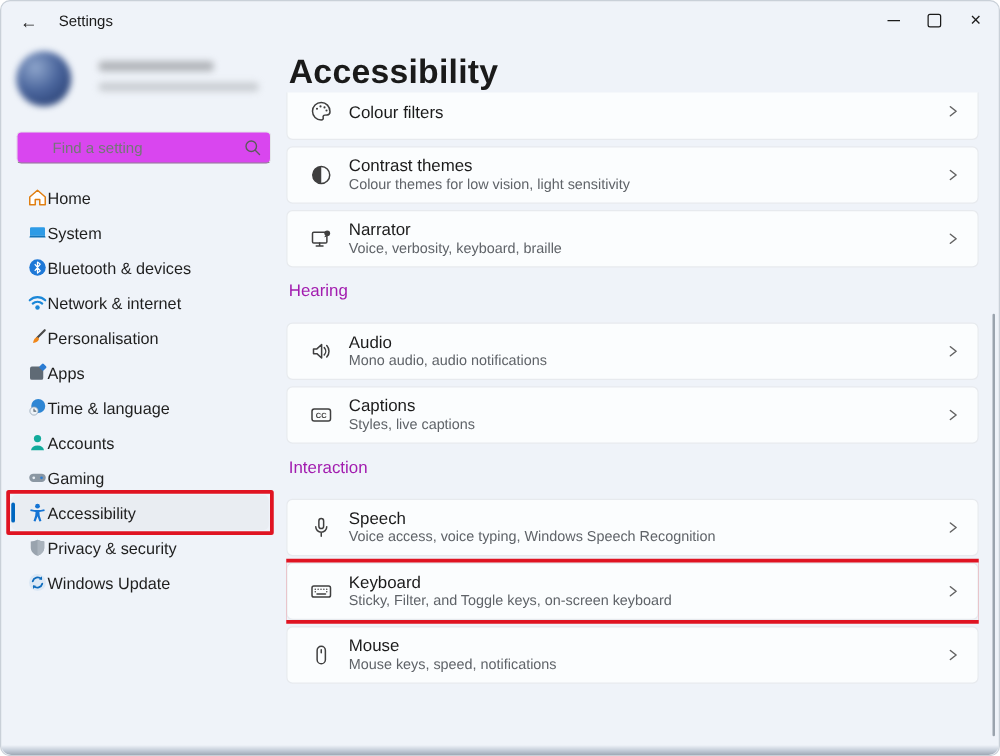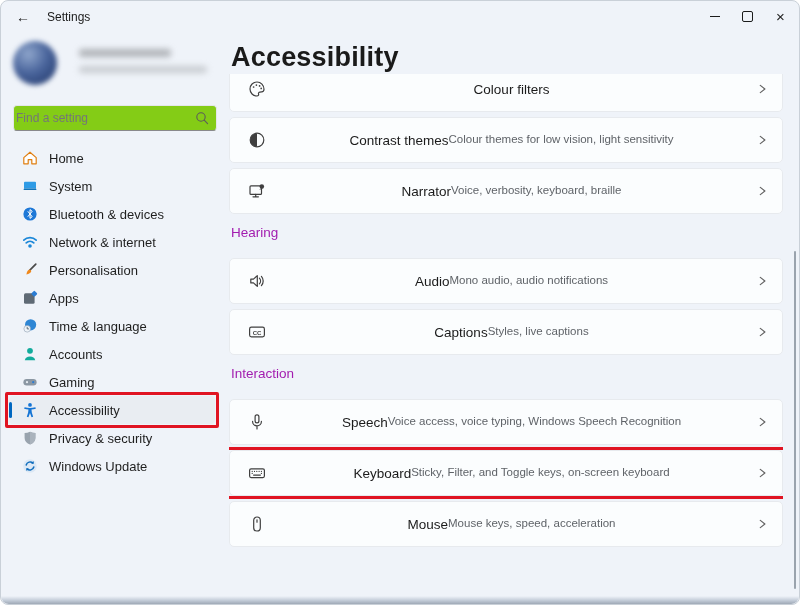--- a/index.html
+++ b/index.html
@@ -18,43 +18,43 @@
   
   .sidebar{position:absolute;top:32px;left:0;width:228px;bottom:8px;}
   .profile{position:relative;height:52px;margin:6px 12px 0 12px;}
   .avatar{position:absolute;left:0;top:2px;width:44px;height:44px;border-radius:50%;
     background:radial-gradient(circle at 35% 30%,#8fa6cc 0%,#4a659c 45%,#1c3264 100%);filter:blur(2.5px);}
   .blur-bar{position:absolute;border-radius:3px;filter:blur(3px);}
   .blur-name{left:66px;top:10px;width:92px;height:8px;background:#8f9296;opacity:.65;}
   .blur-email{left:66px;top:27px;width:128px;height:7px;background:#aeb2b6;opacity:.6;}
 
   .searchbox{position:relative;margin:14px 12px 0 12px;}
-  .searchbox input{width:100%;box-sizing:border-box;height:26px;padding:0 28px 0 2px;font-family:inherit;font-size:12px;color:#1b1b1b;background:#84cc16;border:1px solid #e4e6e9;border-bottom:1px solid #89898c;border-radius:4px;outline:none;}
+  .searchbox input{width:100%;box-sizing:border-box;height:26px;padding:0 28px 0 28px;font-family:inherit;font-size:12px;color:#1b1b1b;background:#d946ef;border:1px solid #e4e6e9;border-bottom:1px solid #89898c;border-radius:4px;outline:none;}
   .searchbox input::placeholder{color:#747678;}
   .search-icon{position:absolute;right:8px;top:6px;width:14px;height:14px;}
 
   .nav{margin-top:13px;}
-  .nav-item{position:relative;display:flex;align-items:center;height:28px;margin:0 14px 0 8px;padding-left:13px;gap:11px;border-radius:4px;cursor:default;}
+  .nav-item{position:relative;display:flex;align-items:center;height:28px;margin:0 14px 0 8px;padding-left:13px;border-radius:4px;cursor:default;}
   .nav-item .nav-icon{width:16px;height:16px;flex:none;display:flex;}
   .nav-label{font-size:13px;color:#1f1f1f;white-space:nowrap;}
   .nav-item.selected{background:#e9edf2;}
   .nav-item.selected::before{content:"";position:absolute;left:0;top:6px;bottom:6px;width:3px;border-radius:2px;background:#0067c0;}
 
   
   .annotation{position:absolute;inset:-4px;border:3px solid #e01422;border-radius:2px;pointer-events:none;z-index:5;}
 
   
   .content{position:absolute;top:32px;left:228px;right:0;bottom:0;}
   .page-title{font-size:27px;font-weight:600;color:#1a1a1a;margin:8px 0 0 2px;line-height:32px;letter-spacing:.2px;}
   .scroll{position:absolute;top:41px;left:0;width:554px;bottom:0;overflow:hidden;}
 
   .card{position:relative;display:flex;align-items:center;box-sizing:border-box;height:46px;margin-top:5px;padding:0 14px 0 17px;gap:12px;background:#fbfdfe;border:1px solid #e7eaee;border-radius:5px;cursor:default;}
   .card.first{margin-top:-8px;}
   .card-icon{width:20px;height:20px;flex:none;color:#3f3f3f;display:flex;}
-  .card-text{flex:1;min-width:0;display:flex;justify-content:center;}
+  .card-text{flex:1;min-width:0;display:flex;flex-direction:column;justify-content:center;}
   .card-title{font-size:13.5px;color:#1b1b1b;line-height:17px;}
   .card-sub{font-size:11.5px;color:#5f6368;line-height:15px;}
   .chevron{flex:none;width:12px;height:12px;}
 
   .group-header{font-size:13.5px;color:#a21caf;margin:10px 0 0 2px;height:18px;line-height:18px;}
   .group-header + .card{margin-top:16px;}
 
   
   .scroll-thumb{position:absolute;right:3px;top:250px;width:2px;height:338px;background:#9aa3ad;border-radius:1px;z-index:6;}
   .bottom-edge{position:absolute;left:0;right:0;bottom:0;height:8px;background:linear-gradient(180deg,rgba(190,200,212,0) 0%,#c3ccd8 55%,#9fa9b6 100%);border-radius:0 0 8px 8px;pointer-events:none;z-index:4;}
@@ -357,21 +357,21 @@
 
       <div class="card">
         <span class="card-icon">
             <svg viewBox="0 0 20 20">
               <rect x="6.7" y="3" width="6.6" height="14" rx="3.3" fill="none" stroke="currentColor" stroke-width="1.2"></rect>
               <path d="M10 5.8 v2.4" stroke="currentColor" stroke-width="1.2" stroke-linecap="round"></path>
             </svg>
           </span>
         <span class="card-text">
           <span class="card-title">Mouse</span>
-          <span class="card-sub">Mouse keys, speed, acceleration</span>
+          <span class="card-sub">Mouse keys, speed, notifications</span>
         </span>
         <svg class="chevron" viewBox="0 0 12 12">
             <path d="M4.3 2.4 L8.9 6 L4.3 9.6" fill="none" stroke="#636363" stroke-width="1.2" stroke-linecap="round" stroke-linejoin="round"></path>
           </svg>
       </div>
 
 
     </div>
   </div>
 

